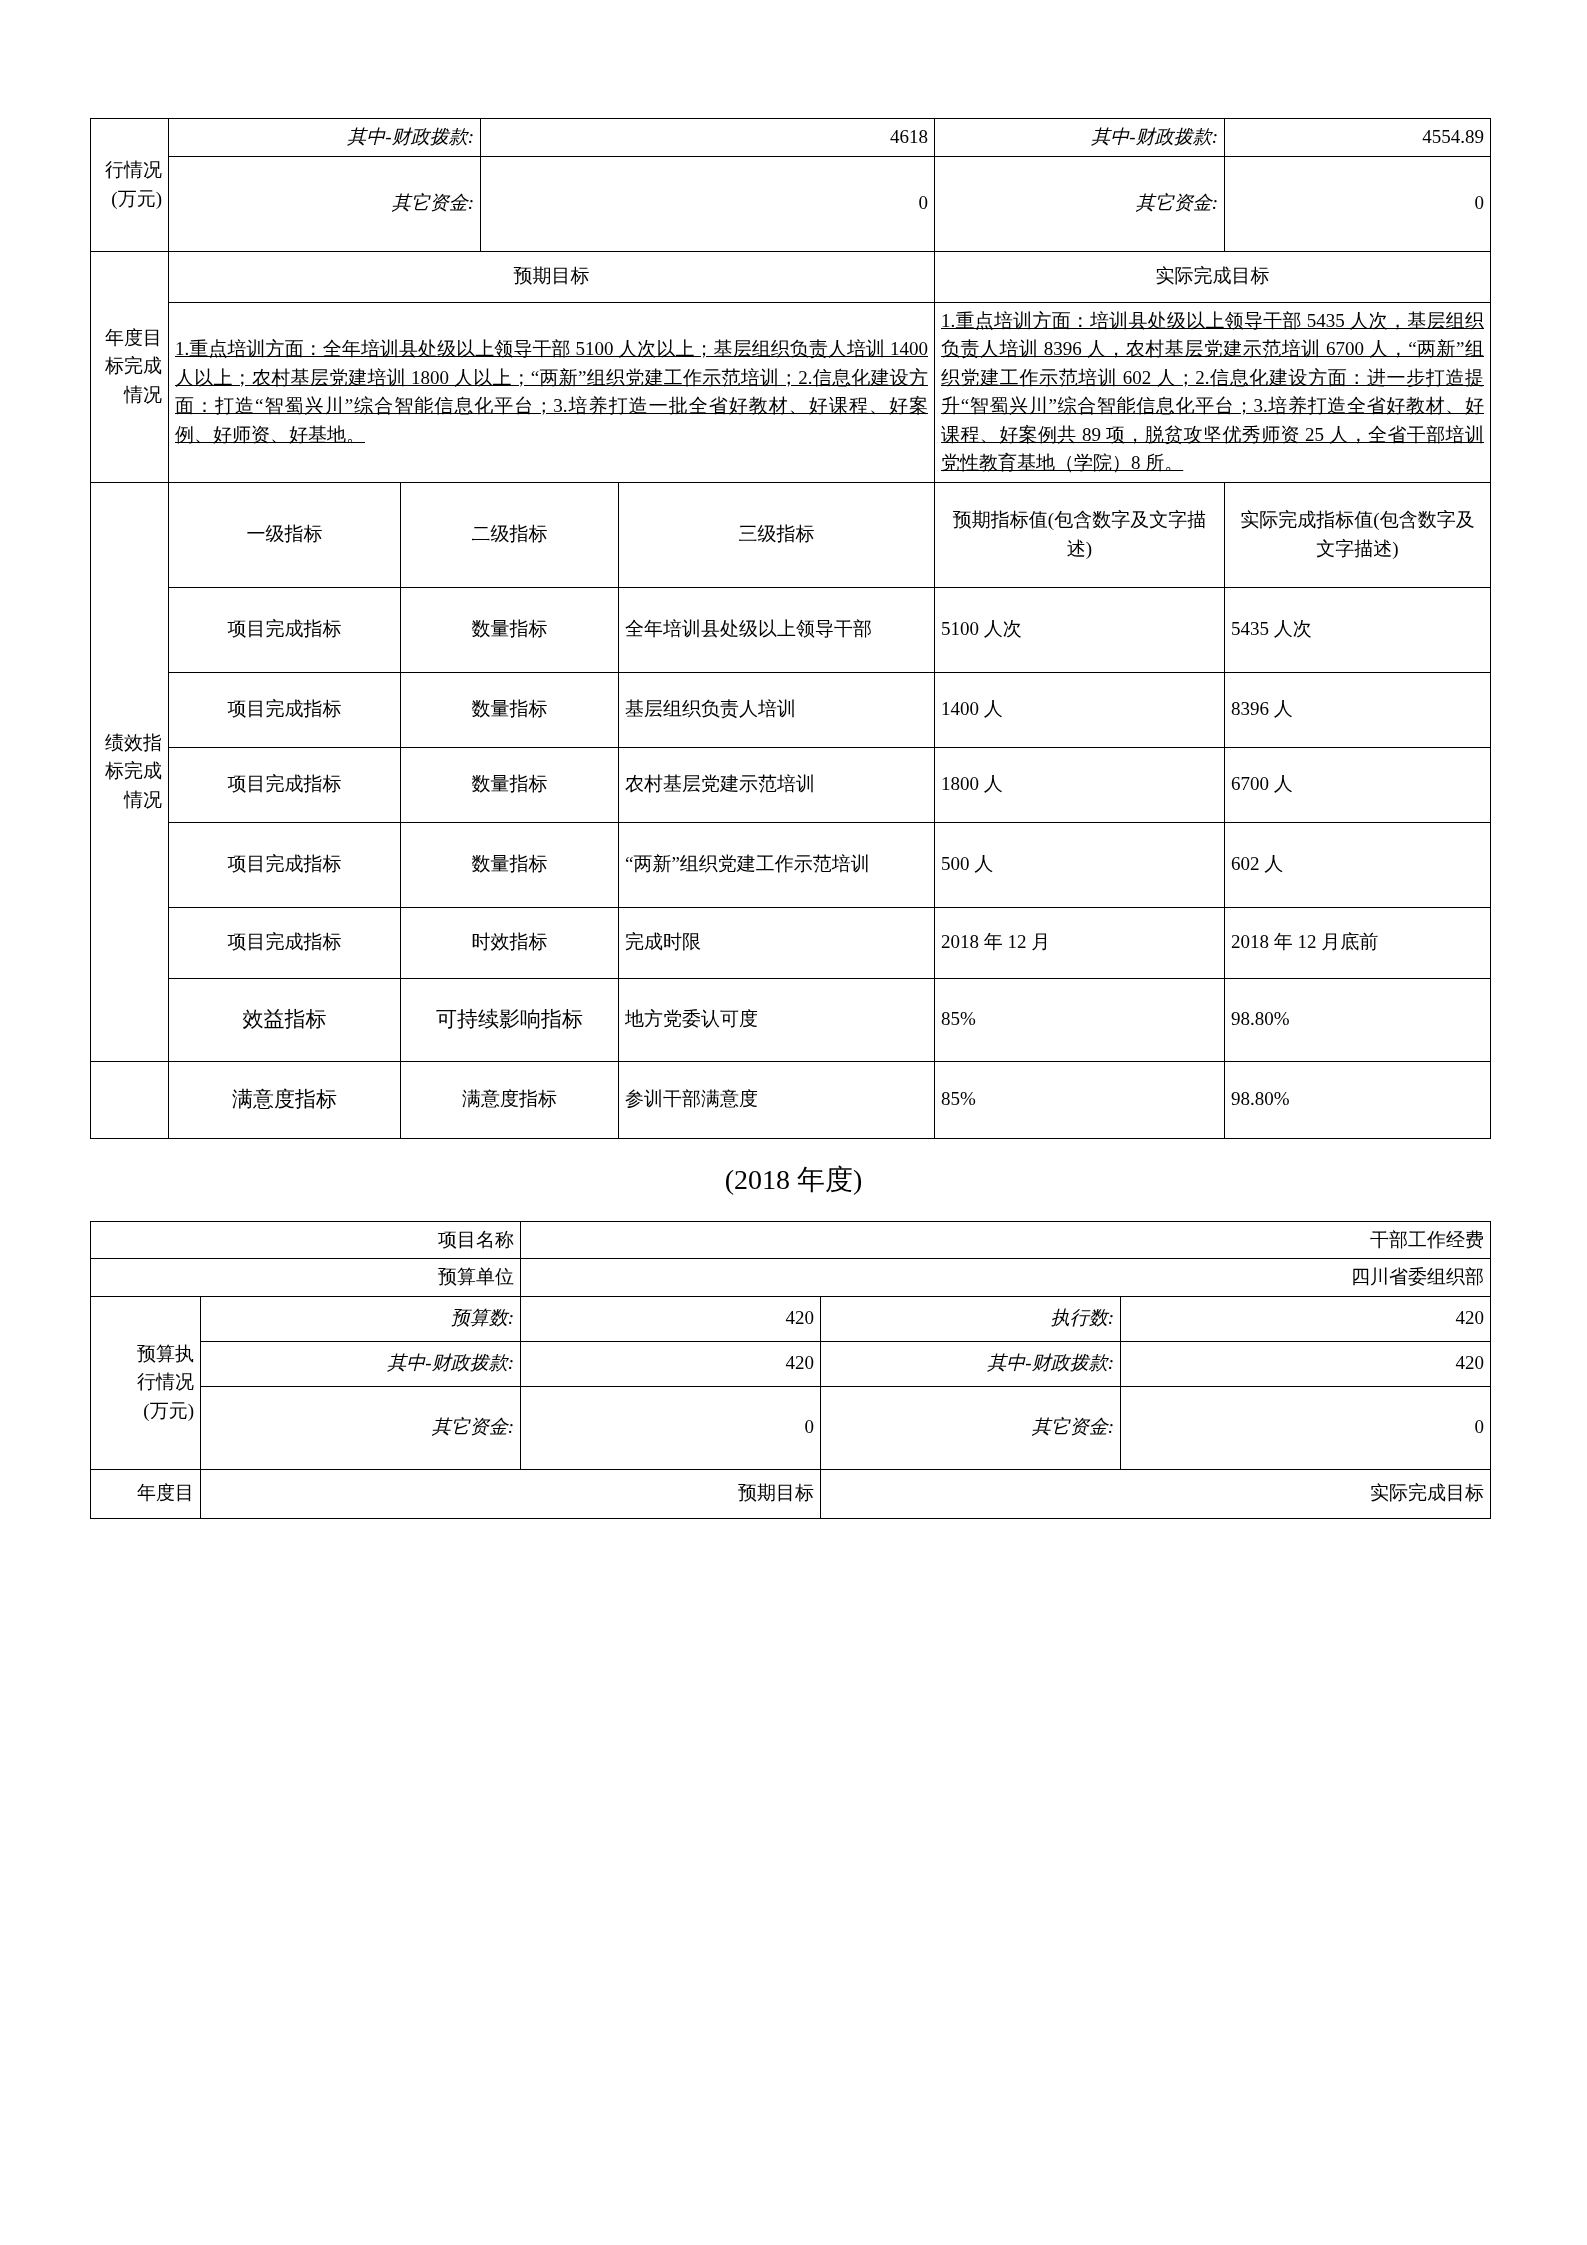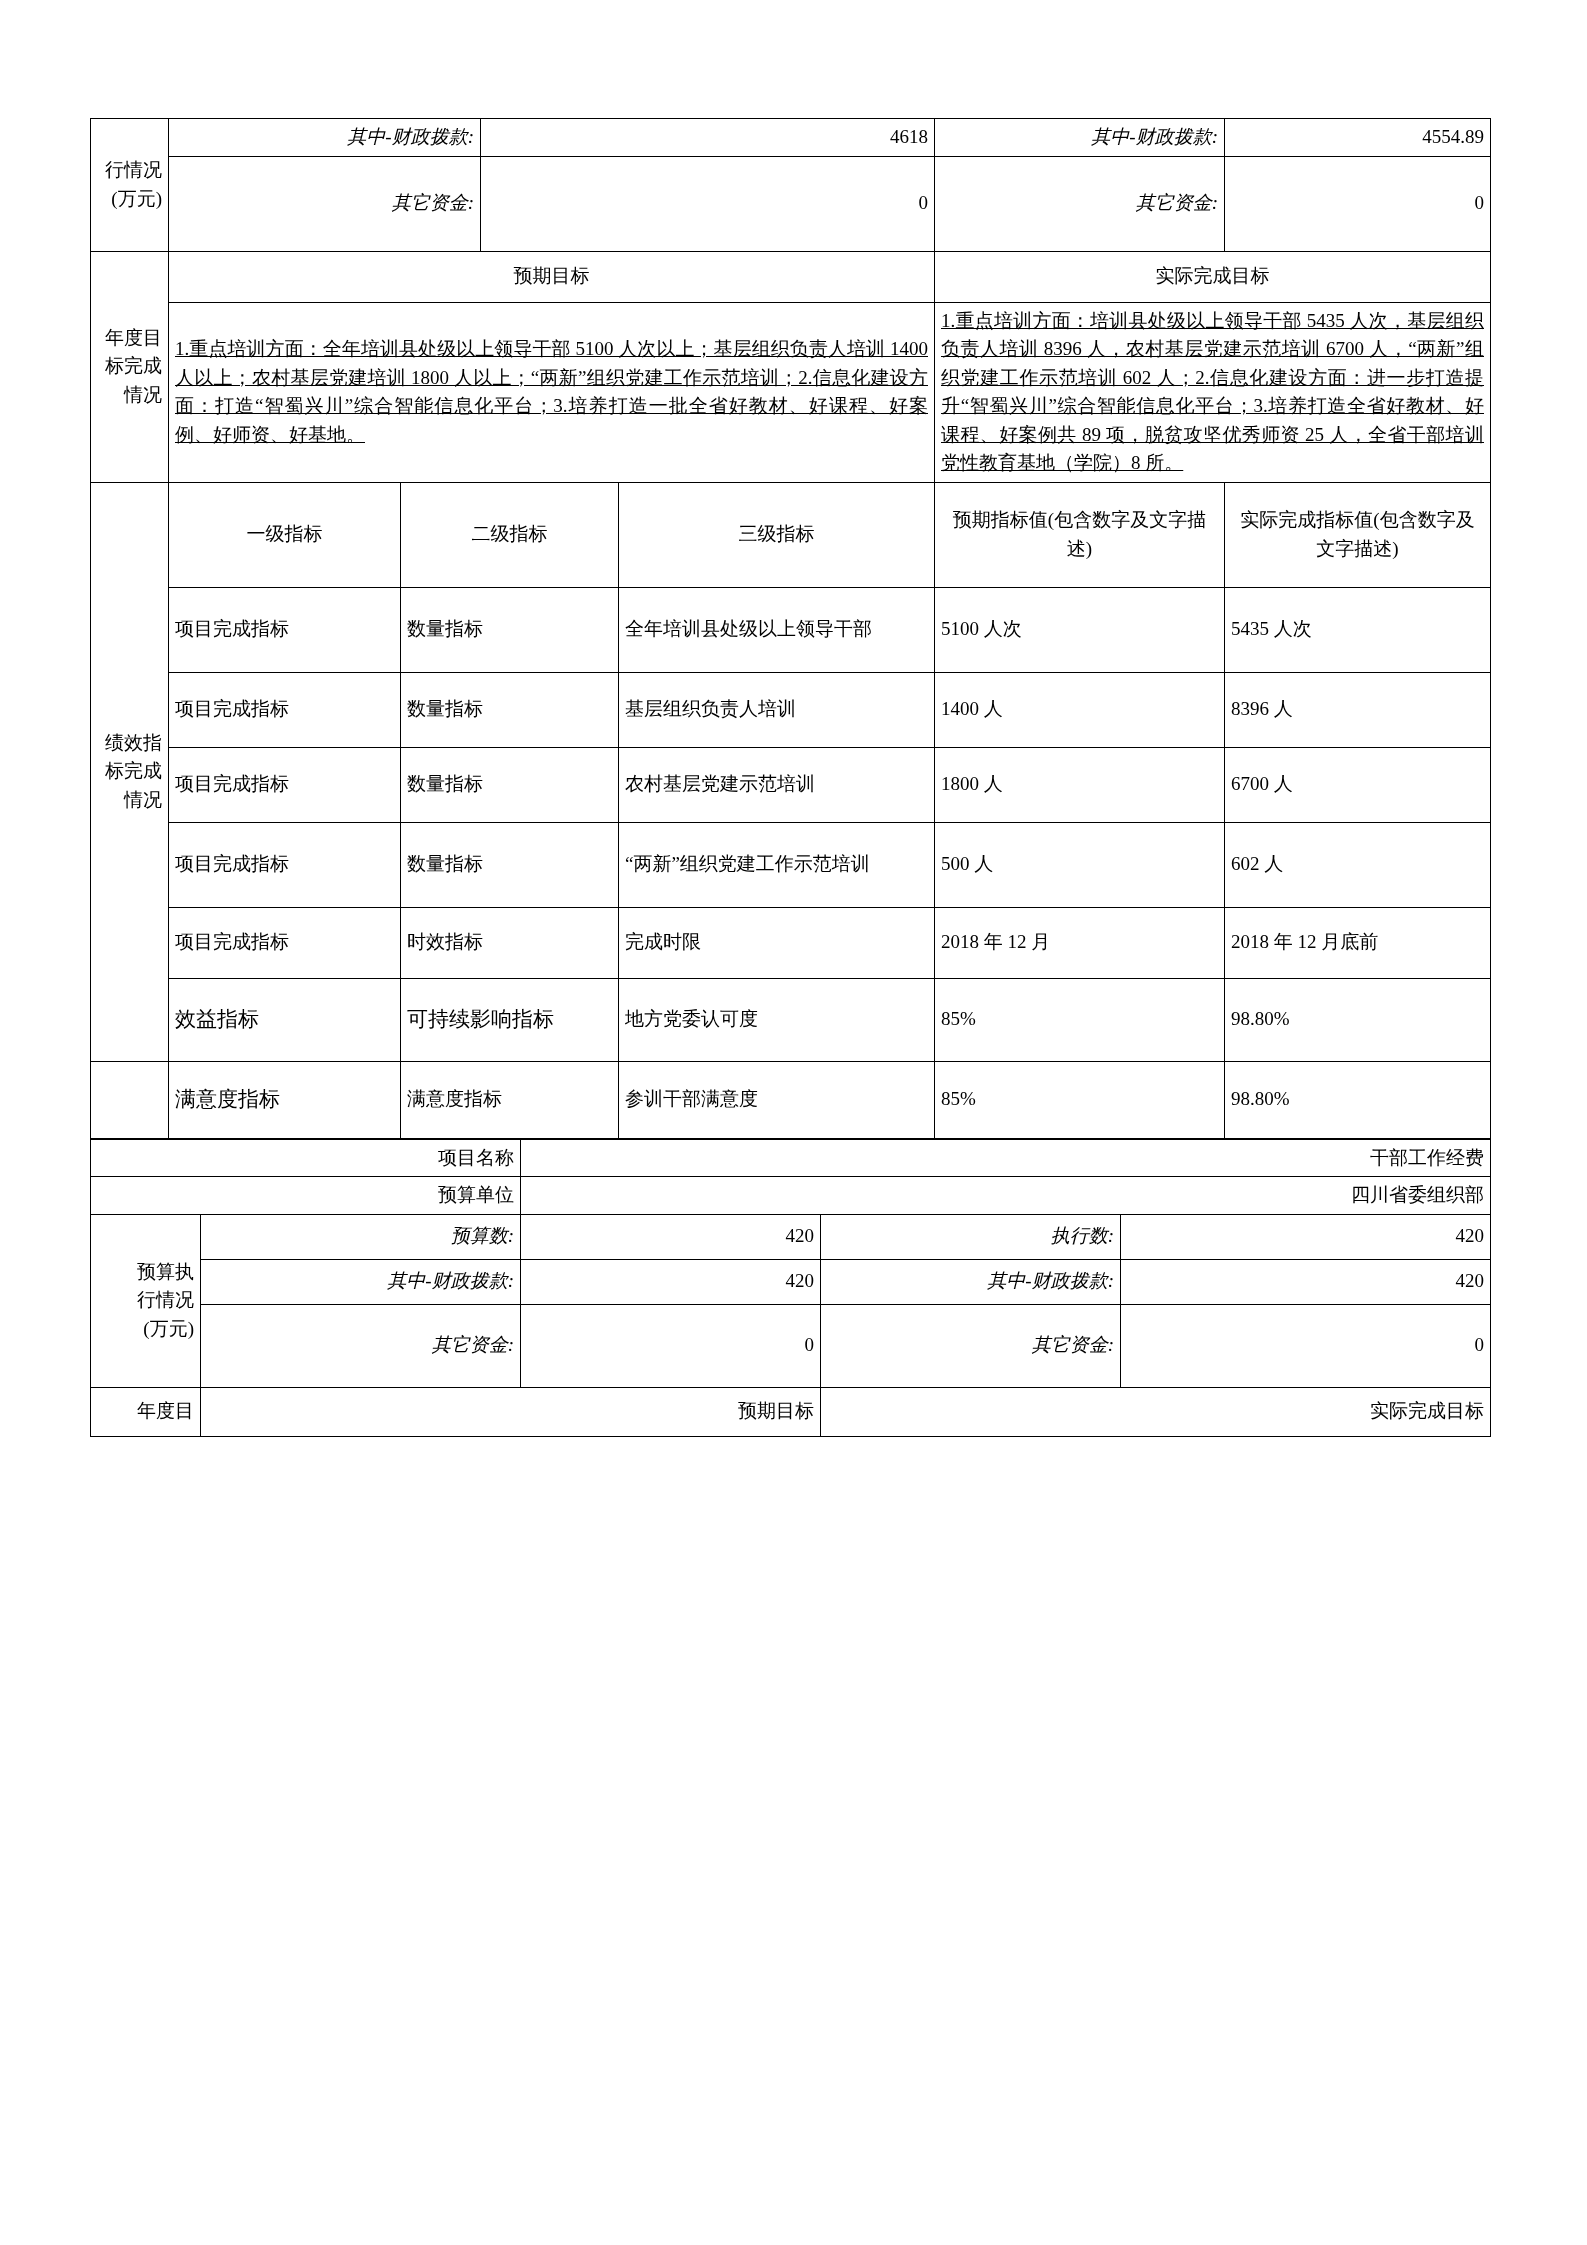--- a/index.html
+++ b/index.html
@@ -71,20 +71,21 @@
   .kpi-head {
     text-align: center;
     font-size: 20px;
     line-height: 1.45;
   }
   .kpi-cell {
     font-size: 19px;
     line-height: 1.45;
   }
   .kpi-c {
+    text-align: center;
     margin-left: 29px;
   }
   .kpi-l {
     text-align: left;
     padding-left: 6px;
   }
 
   h1.doc-title {
     font-family: "Liberation Sans", "DejaVu Sans", sans-serif;
     font-weight: bold;
@@ -216,20 +217,21 @@
       <td></td>
       <td class="kpi-cell kpi-c" style="height:68px;font-size:21px">满意度指标</td>
       <td colspan="2" class="kpi-cell kpi-c">满意度指标</td>
       <td class="kpi-cell kpi-l">参训干部满意度</td>
       <td class="kpi-cell kpi-l">85%</td>
       <td class="kpi-cell kpi-l">98.80%</td>
     </tr>
   </tbody>
     </table>
 
+  <div class="doc-year">(2018  年度)</div>
 
   <table class="doc t2">
     <colgroup>
       <col style="width:110px">
       <col style="width:320px">
       <col style="width:300px">
       <col style="width:300px">
       <col style="width:370px">
     </colgroup>
 

